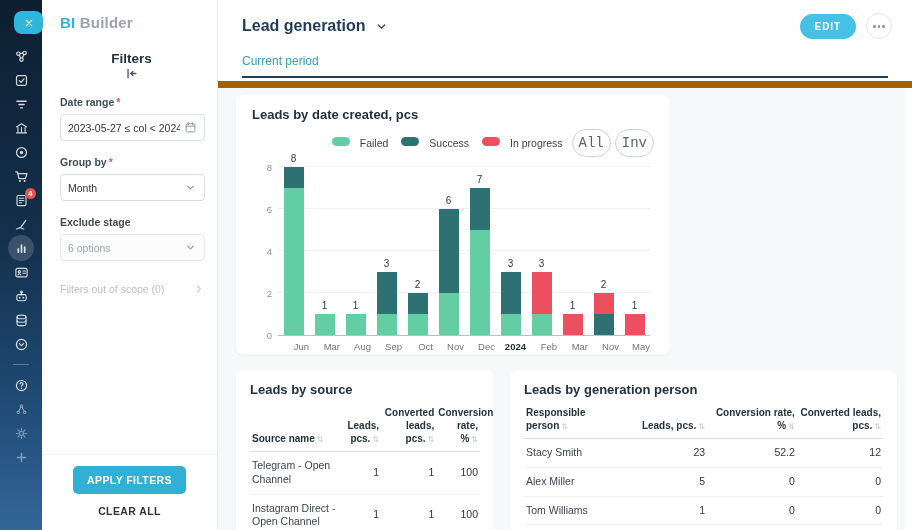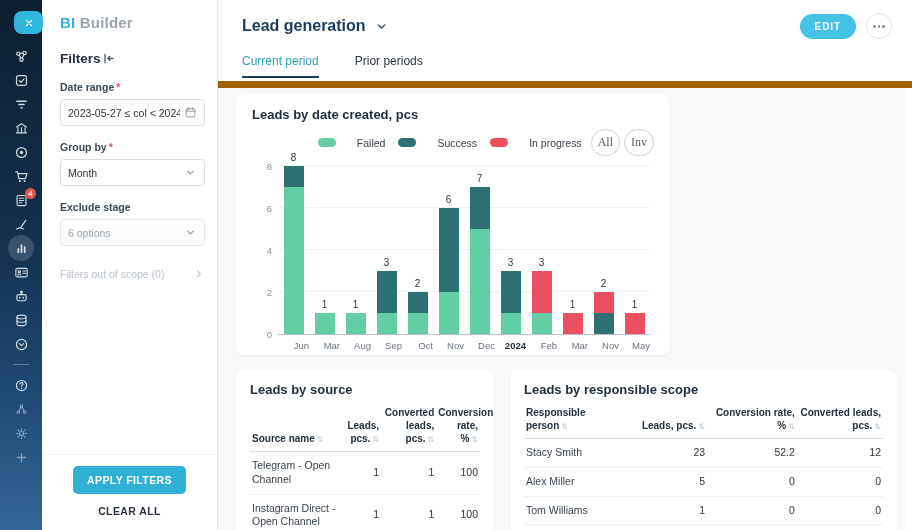--- a/index.html
+++ b/index.html
@@ -20,21 +20,21 @@
   .rail-item.dim { color:rgba(255,255,255,.45); }
   .rail-item .halo { width:26px; height:26px; border-radius:50%; background:rgba(255,255,255,.16); display:flex; align-items:center; justify-content:center; }
   .rail-divider { width:16px; height:1px; background:rgba(255,255,255,.28); margin:8px 0; }
   .badge { position:absolute; top:0px; right:6px; background:#e2574c; color:#fff;
     font-size:7.5px; font-weight:bold; border-radius:999px; padding:1px 3.5px; line-height:1.2; }
   
   .filters { position:absolute; left:42px; top:0; bottom:0; width:176px; background:#fff;
     border-right:1px solid #e7eaed; z-index:2; }
   .logo { padding:14px 0 0 18px; font-size:15px; font-weight:bold; letter-spacing:.2px; }
   .logo .bi { color:#39aede; } .logo .builder { color:#9ba3ac; font-weight:600; }
-  .filters-head { display:flex; align-items:center; justify-content:flex-start; padding:20px 14px 0 18px; }
+  .filters-head { display:flex; align-items:center; justify-content:flex-end; padding:20px 14px 0 18px;flex-direction:column; }
   .filters-head .t { font-size:13.5px; font-weight:bold; color:#22313f; }
   .collapse { color:#4a5663; display:flex; cursor:pointer; } .collapse svg{ width:15px; height:15px; }
   .field { margin:15px 12px 0 18px; }
   .field label { display:block; font-size:10.5px; font-weight:bold; color:#3c4a57; margin-bottom:6px; }
   .req { color:#e0535a; margin-left:2px; }
   .input, .select { height:27px; border:1px solid #d9dee3; border-radius:4px; background:#fff;
     display:flex; align-items:center; justify-content:space-between; padding:0 7px; font-size:10.5px; color:#333; cursor:pointer; }
   .input-text { white-space:nowrap; overflow:hidden; }
   .input svg, .select svg { flex:none; width:13px; height:13px; color:#8d97a1; margin-left:4px; }
   .select.disabled { color:#9aa4ad; background:#fcfcfd; border-color:#e3e7ea; }
@@ -53,39 +53,39 @@
   .title-row { display:flex; align-items:center; padding:13px 20px 0 24px; }
   .title-row h1 { margin:0; font-size:16px; font-weight:600; color:#1d3a5c; }
   .title-caret { display:flex; margin-left:9px; color:#1d3a5c; cursor:pointer; }
   .title-caret svg { width:13px; height:13px; }
   .head-actions { margin-left:auto; display:flex; align-items:center; gap:10px; }
   .edit { background:#45c1e3; border:none; color:#fff; border-radius:999px; padding:7px 15px;
     font-size:10px; font-weight:bold; letter-spacing:.9px; cursor:pointer; font-family:inherit; }
   .more { width:26px; height:26px; border-radius:50%; border:1px solid #e0e4e8; background:#fff;
     display:flex; align-items:center; justify-content:center; gap:2px; cursor:pointer; }
   .more i { width:3px; height:3px; border-radius:50%; background:#8a9096; }
-  .tabs { display:flex; gap:36px; padding:15px 24px 0; }
+  .tabs { display:flex; gap:26px; padding:15px 24px 0;flex-direction:column; }
   .tab { font-size:12px; color:#2e3640; padding-bottom:8px; cursor:pointer; border-bottom:2px solid transparent; }
   .tab.active { color:#2f9fb5; border-bottom-color:#203c5a; }
   .content { padding:7px 15px 0 18px; }
   .row { display:flex; } .row1 { gap:10px; } .row2 { gap:16px; margin-top:15px; }
   .card { background:#fff; border-radius:8px; box-shadow:0 1px 2px rgba(16,24,40,.06); overflow:hidden; }
   .card h2 { margin:0; font-size:13px; font-weight:bold; color:#22313f; }
   .card-bars { width:434px; height:260px; padding:12px 16px 0; }
   .card-pie  { flex:1; height:260px; padding:12px 16px 0; }
   .card-src  { width:258px; height:210px; padding:12px 14px 0; }
   .card-resp { flex:1; height:210px; padding:12px 14px 0; }
   
   .legend-row { display:flex; justify-content:flex-end; align-items:center; margin-top:7px; }
   .legend { display:flex; gap:13px; }
-  .lg-item { display:flex; align-items:center; gap:21px; font-size:10.5px; color:#3a434d; }
+  .lg-item { display:flex; gap:10px; font-size:10.5px; color:#3a434d; }
   .chip { width:18px; height:9px; border-radius:5px; }
   .pill-group { display:flex; gap:4px; margin-left:9px; }
   .pill { border:1px solid #ccd1d6; border-radius:999px; background:#fff; color:#5a636b;
-    font-size:12px; padding:5px 6px; cursor:pointer; font-family:Liberation Serif, serif; }
+    font-size:14px; padding:5px 6px; cursor:pointer; font-family:Liberation Mono, monospace; }
   .chart { position:relative; height:168px; margin:11px 4px 0 26px; border-bottom:1px solid #b9bfc6; }
   .gridline { position:absolute; left:0; right:0; height:1px; background:#f0f1f3; }
   .ylab { position:absolute; right:100%; margin-right:6px; transform:translateY(50%);
     font-size:9.5px; color:#8a929b; }
   .cols { position:absolute; left:0; right:0; top:0; bottom:0; display:flex; }
   .col { flex:1; display:flex; flex-direction:column; justify-content:flex-end; align-items:center; }
   .val { font-size:10px; color:#2b3440; margin-bottom:3px; }
   .stack { width:20px; display:flex; flex-direction:column; }
   .seg { width:100%; }
   .xlabels { display:flex; margin:5px 4px 0 26px; }
@@ -474,21 +474,21 @@
                 <tr>
                   <td>Instagram Direct - Open Channel</td>
                   <td>1</td>
                   <td>1</td>
                   <td>100</td>
                 </tr>
               </tbody>
             </table>
         </section>
         <section class="card card-resp">
-          <h2>Leads by responsible scope</h2>
+          <h2>Leads by generation person</h2>
           <table id="respTable">
               <colgroup>
                 <col style="width: 30%;">
                 <col style="width: 21%;">
                 <col style="width: 25%;">
                 <col style="width: 24%;">
               </colgroup>
               <thead>
                 <tr>
                   <th><span>Responsible person</span><span class="sort">⇅</span></th>

